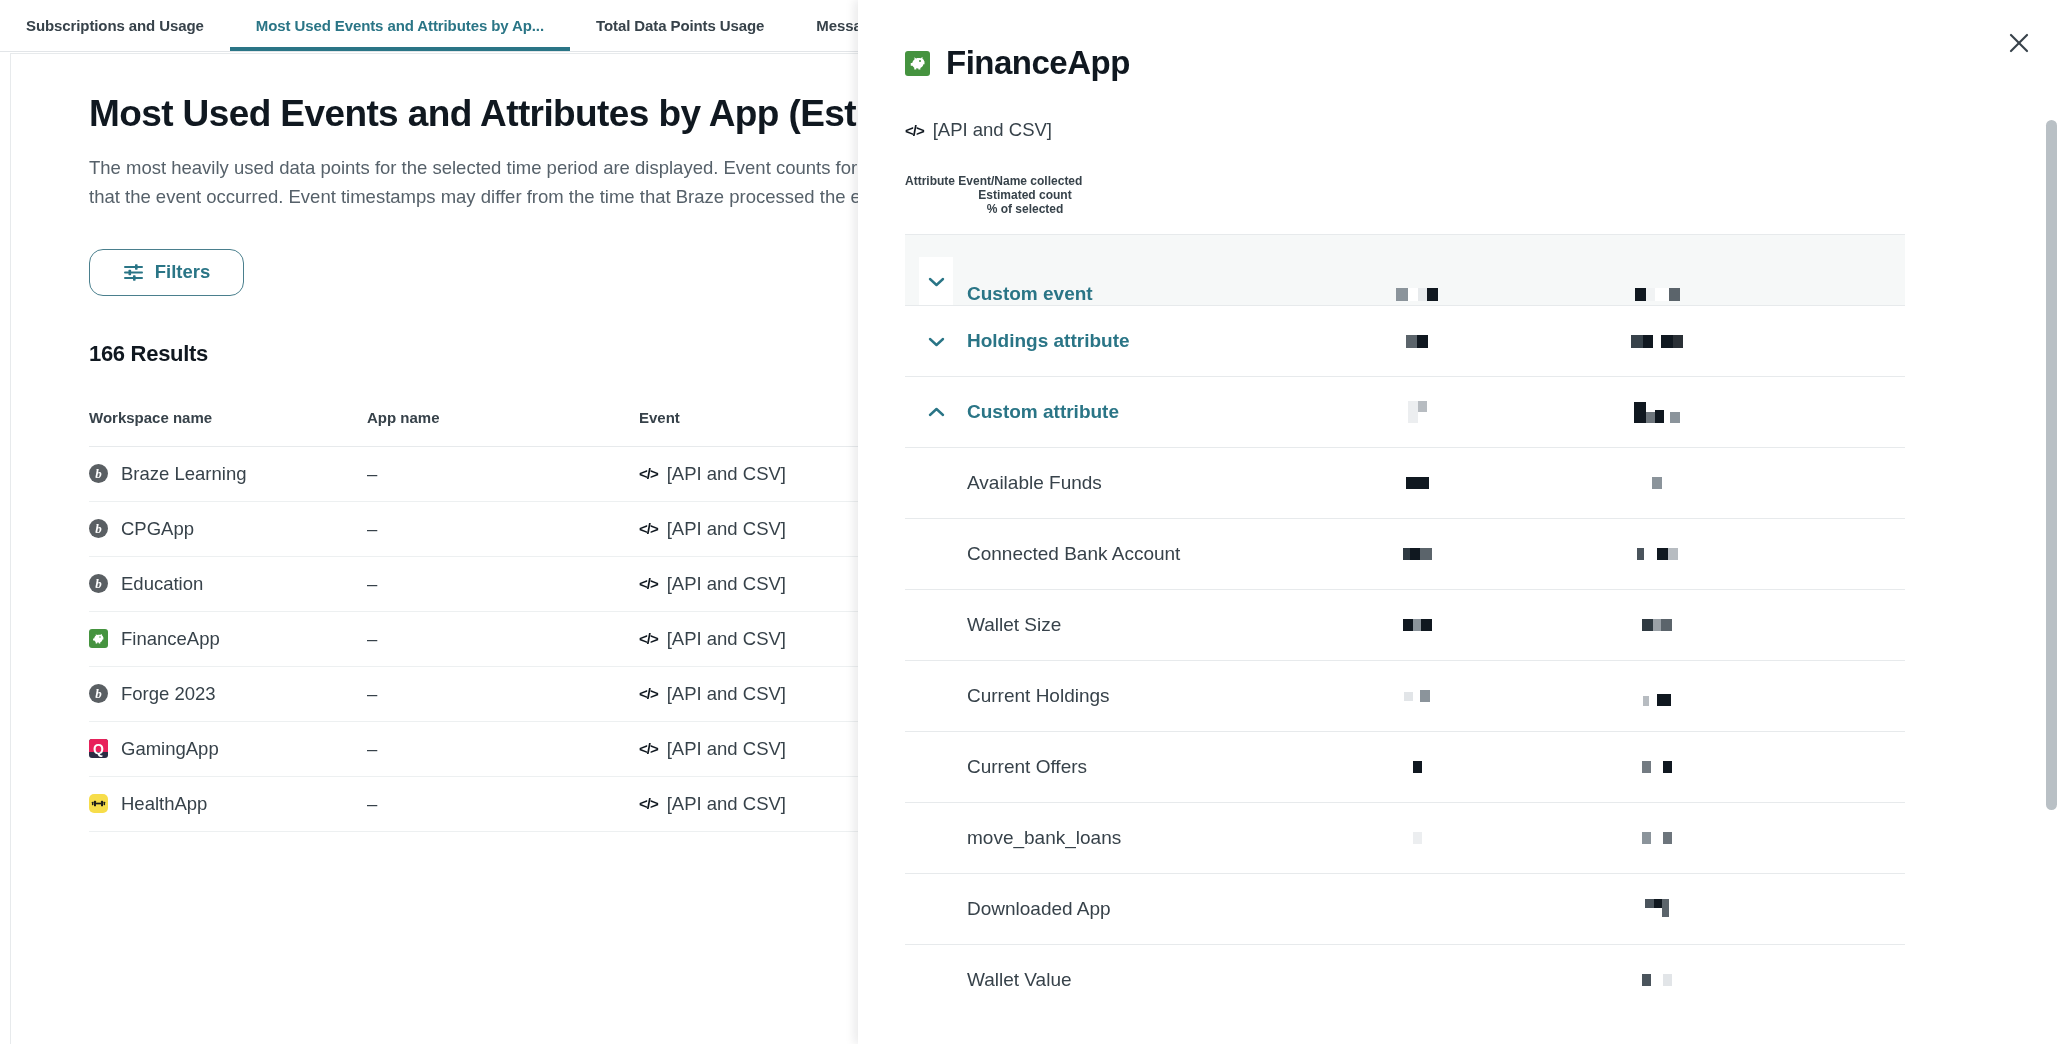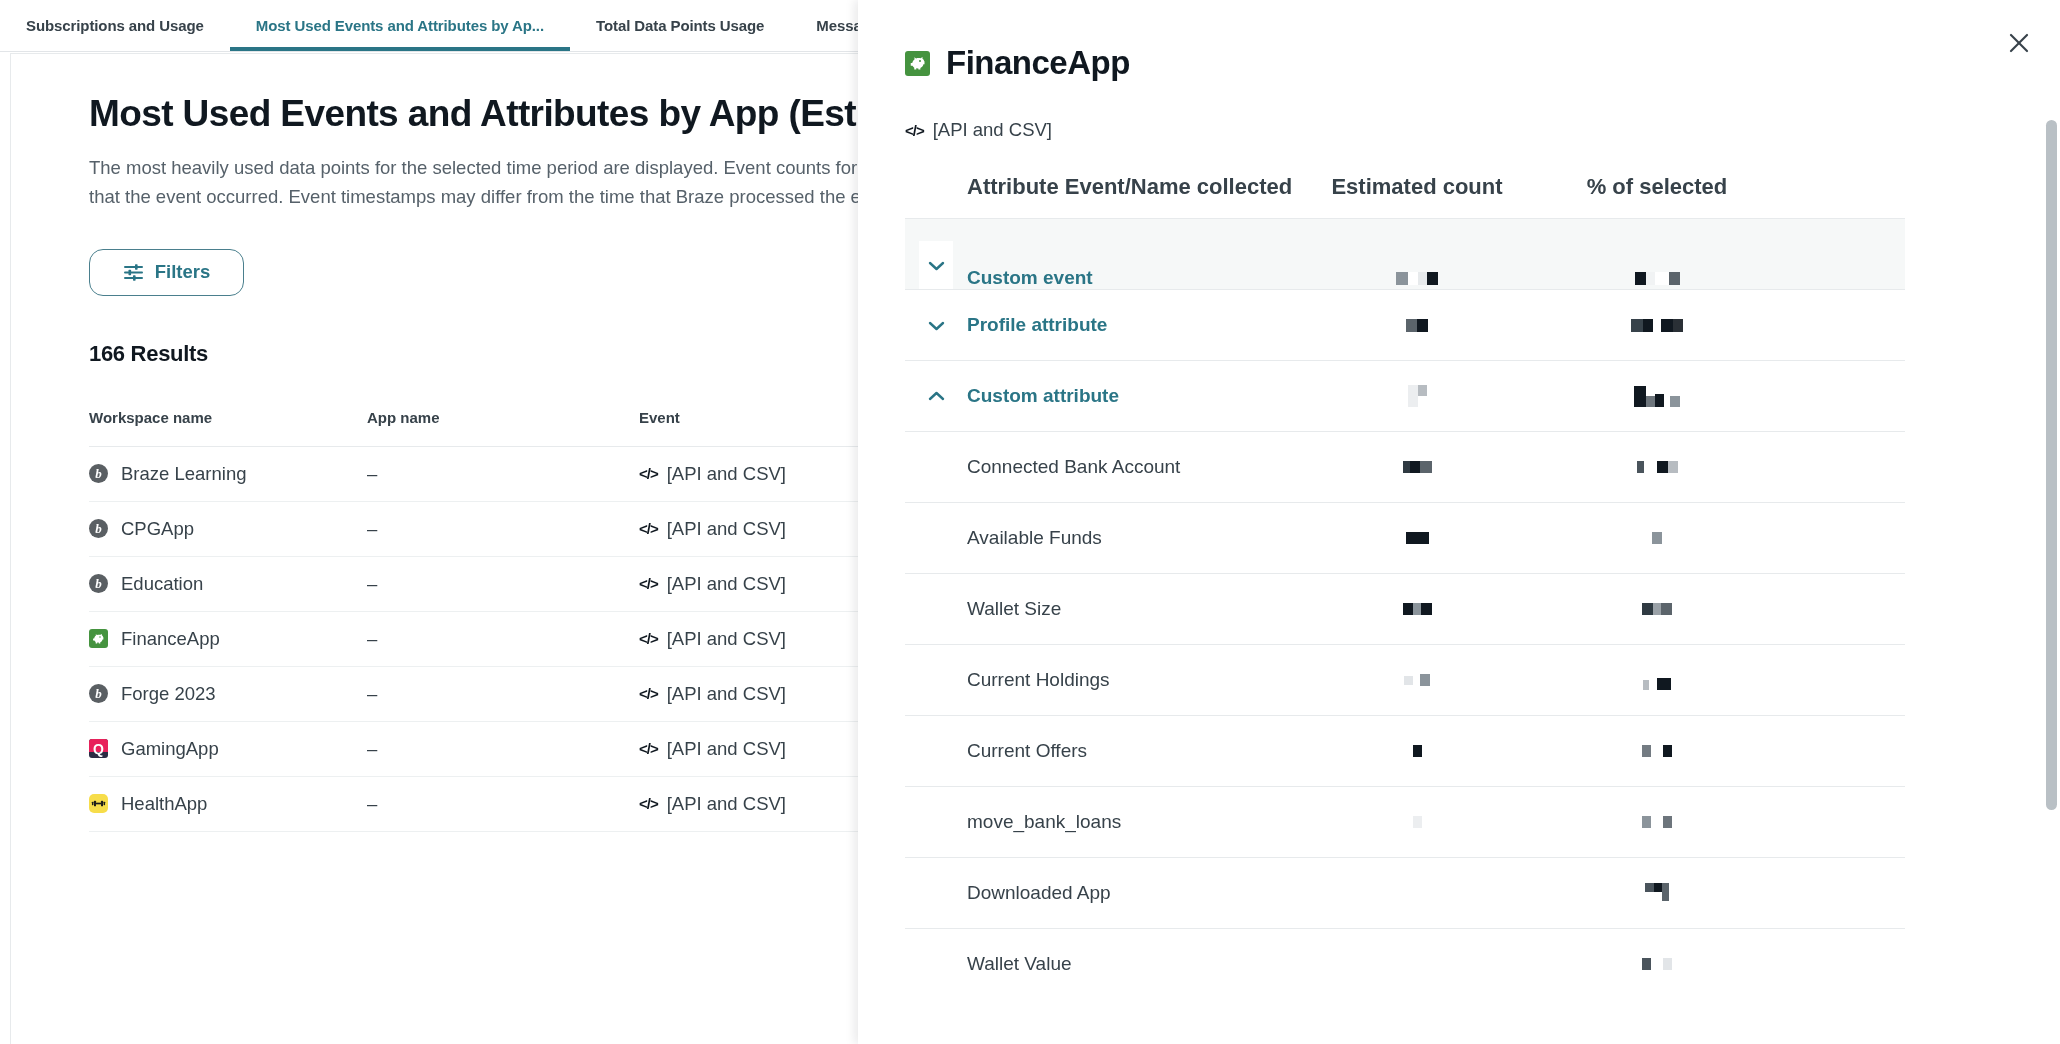--- a/index.html
+++ b/index.html
@@ -145,21 +145,21 @@
     margin-top: 37px;
     display: flex; align-items: center; gap: 9px;
     font-size: 18.5px; color: #37424a;
   }
 
   
   .ptable { margin-top: 33px; width: 1000px; }
   .pt-head {
     display: flex; align-items: flex-start;
     padding-bottom: 18px;
-    font-size: 22px; font-weight: 700; color: #37424a;
+    font-size: 12px; font-weight: 700; color: #37424a; flex-direction: column;
   }
   .pt-row {
     display: flex; align-items: center;
     height: 71px;
     border-top: 1px solid #e7eaec;
     font-size: 19px; color: #37424a;
   }
   .pt-row.group { font-weight: 700; color: #2a7586; }
   .pt-row.highlight { background: #f6f8f8; align-items: flex-end; }
 
@@ -396,21 +396,21 @@
         </div>
 
         <div class="pt-row group">
           <div class="p-chev">
             <span class="chevbox">
               <svg width="17" height="11" viewBox="0 0 17 11" fill="none" stroke="#2a7586" stroke-width="2.4" stroke-linecap="round" stroke-linejoin="round">
                 <polyline points="2,3 8.5,9 15,3"></polyline>
               </svg>
             </span>
           </div>
-          <div class="p-name">Profile attribute</div>
+          <div class="p-name">Holdings attribute</div>
           <div class="p-count">
             <span class="blocks">
               <i class="blk" style="width:11px;height:13px;background:#5b646b"></i>
               <i class="blk" style="width:11px;height:13px;background:#101820"></i>
             </span>
           </div>
           <div class="p-pct">
             <span class="blocks">
               <i class="blk" style="width:12px;height:13px;background:#37424a"></i>
               <i class="blk" style="width:10px;height:13px;background:#101820"></i>
@@ -442,55 +442,55 @@
               <i class="blk" style="width:9px;height:11px;background:#6d757c"></i>
               <i class="blk" style="width:9px;height:13px;background:#101820"></i>
               <i class="blk" style="width:6px;height:21px;background:#ffffff"></i>
               <i class="blk" style="width:10px;height:11px;background:#8b949b"></i>
             </span>
           </div>
         </div>
 
         <div class="pt-row">
           <div class="p-chev"></div>
+          <div class="p-name">Available Funds</div>
+          <div class="p-count">
+            <span class="blocks">
+                <i class="blk" style="width:23px;height:12px;background:#101820"></i>
+              </span>
+          </div>
+          <div class="p-pct">
+            <span class="blocks">
+                <i class="blk" style="width:10px;height:12px;background:#8b949b"></i>
+              </span>
+          </div>
+        </div>
+
+        <div class="pt-row">
+          <div class="p-chev"></div>
           <div class="p-name">Connected Bank Account</div>
           <div class="p-count">
             <span class="blocks">
               <i class="blk" style="width:7px;height:12px;background:#2f3a42"></i>
               <i class="blk" style="width:10px;height:12px;background:#101820"></i>
               <i class="blk" style="width:12px;height:12px;background:#5b646b"></i>
             </span>
           </div>
           <div class="p-pct">
             <span class="blocks">
               <i class="blk" style="width:7px;height:12px;background:#4a545c"></i>
               <i class="blk" style="width:13px;height:12px;background:#ffffff"></i>
               <i class="blk" style="width:11px;height:12px;background:#101820"></i>
               <i class="blk" style="width:10px;height:12px;background:#b7bcc1"></i>
             </span>
           </div>
         </div>
 
         <div class="pt-row">
           <div class="p-chev"></div>
-          <div class="p-name">Available Funds</div>
-          <div class="p-count">
-            <span class="blocks">
-                <i class="blk" style="width:23px;height:12px;background:#101820"></i>
-              </span>
-          </div>
-          <div class="p-pct">
-            <span class="blocks">
-                <i class="blk" style="width:10px;height:12px;background:#8b949b"></i>
-              </span>
-          </div>
-        </div>
-
-        <div class="pt-row">
-          <div class="p-chev"></div>
           <div class="p-name">Wallet Size</div>
           <div class="p-count">
             <span class="blocks">
               <i class="blk" style="width:10px;height:12px;background:#101820"></i>
               <i class="blk" style="width:8px;height:12px;background:#8b949b"></i>
               <i class="blk" style="width:11px;height:12px;background:#101820"></i>
             </span>
           </div>
           <div class="p-pct">
             <span class="blocks">

